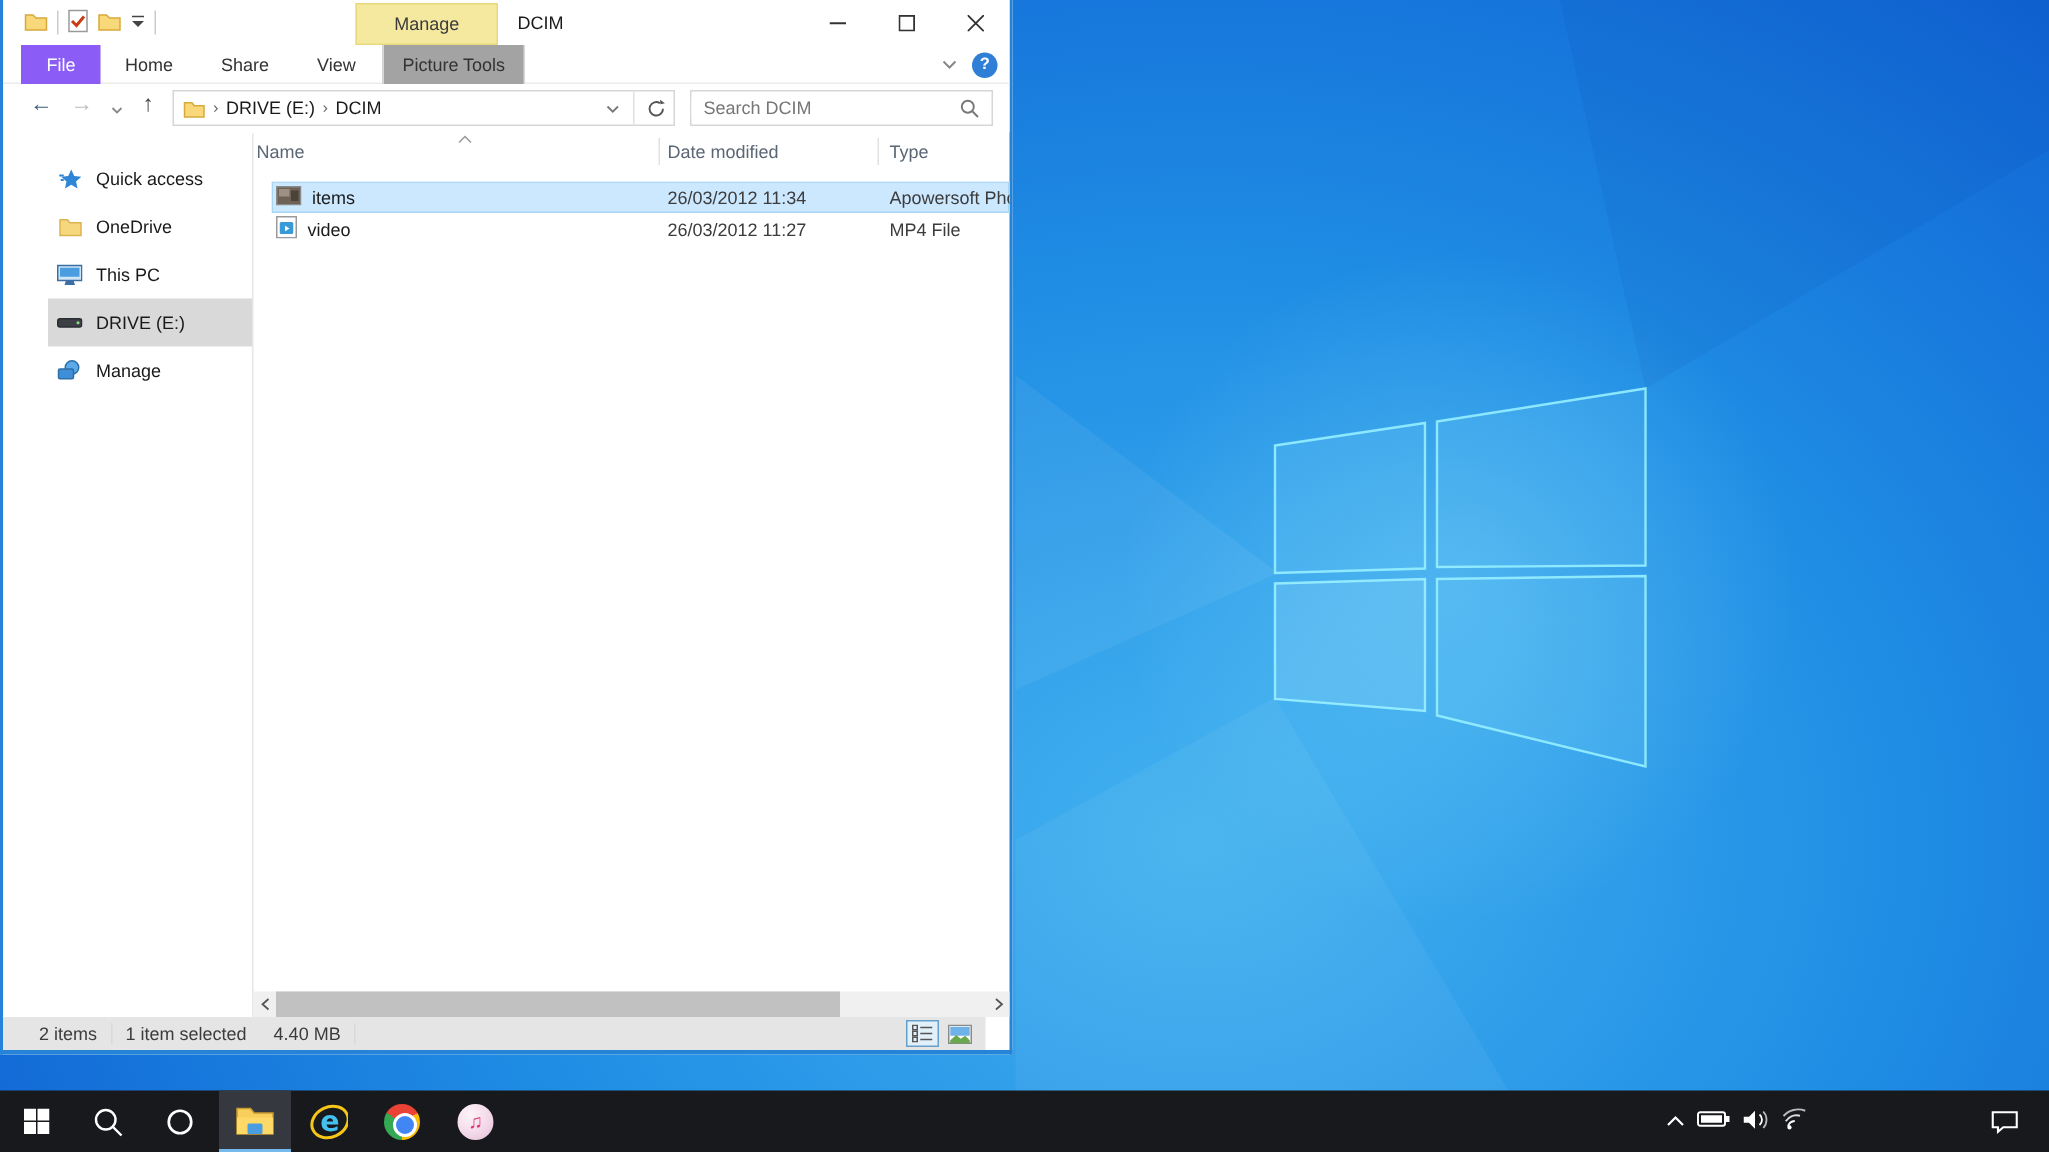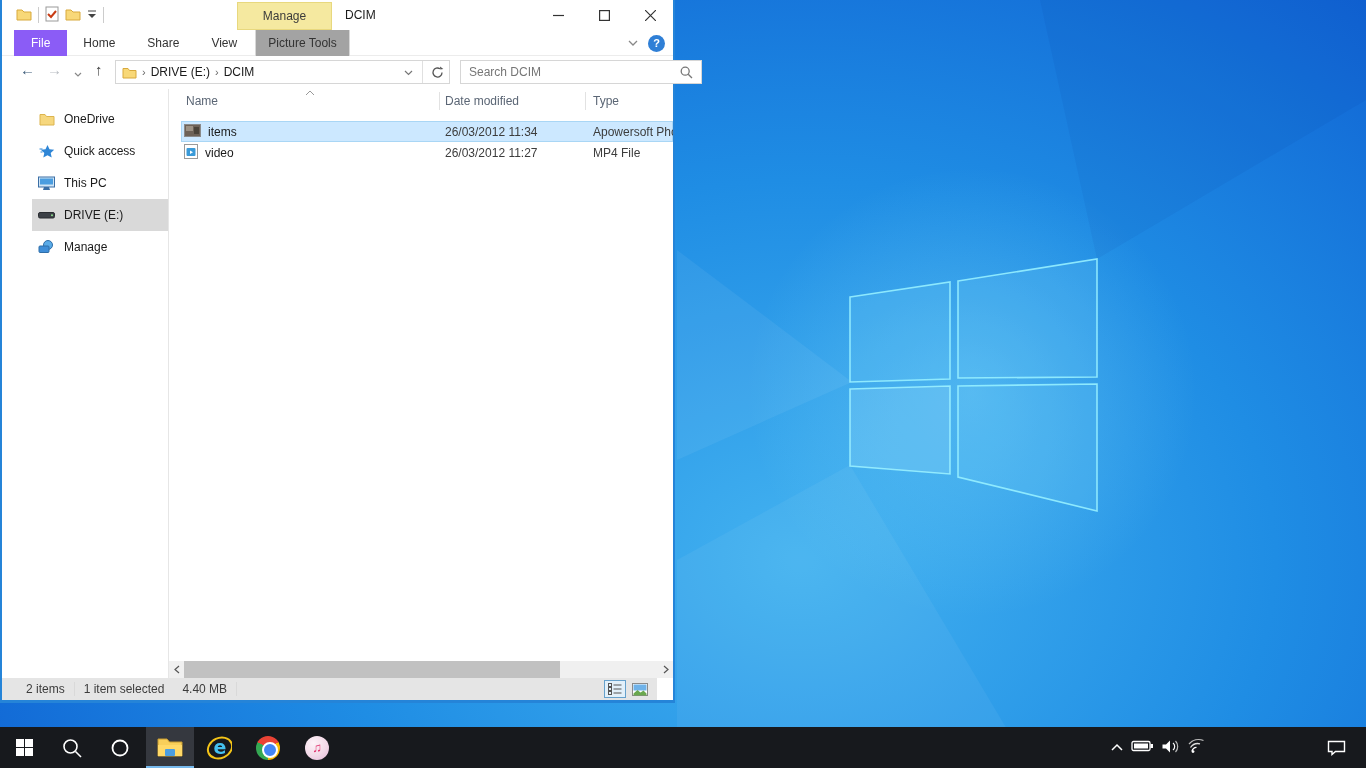--- a/index.html
+++ b/index.html
@@ -39,21 +39,21 @@
     display:flex; align-items:center; justify-content:center; font-size:11px; font-weight:bold; }
 
   .toolbar { position:relative; height:32px; background:#fff; }
   .navbtn { position:absolute; top:5px; font-size:15px; }
   .addrbox { position:absolute; left:113px; top:4px; width:335px; height:24px;
     border:1px solid #d6d6d6; display:flex; align-items:center; background:#fff; }
   .crumb-sep { color:#666; font-size:11px; padding:0 5px; }
   .crumb { color:#1a1a1a; }
   .addr-right { margin-left:auto; display:flex; align-items:center; height:100%; }
   .addr-div { width:1px; height:22px; background:#e0e0e0; margin:0 3px; }
-  .searchbox { position:absolute; left:458px; top:4px; width:242px; height:24px; border:1px solid #d6d6d6;
+  .searchbox { position:absolute; left:458px; top:4px; width:202px; height:24px; border:1px solid #d6d6d6;
     display:flex; align-items:center; background:#fff; }
   .searchbox input { border:none; outline:none; flex:1; padding-left:8px; font:inherit; color:#333; }
   .searchbox input::placeholder { color:#767676; opacity:1; }
 
   .main { position:absolute; top:89px; bottom:22px; left:0; right:0; display:flex; }
   .sidebar { width:167px; border-right:1px solid #e6e6e6; padding-top:14px; }
   .nav-item { height:32px; margin-left:30px; display:flex; align-items:center; gap:9px; padding-left:6px; color:#1a1a1a; }
   .nav-item.selected { background:#d9d9d9; }
   .nav-item .ic { width:17px; display:flex; justify-content:center; }
 
@@ -228,34 +228,34 @@
           </svg>
       </span>
     </div>
   </div>
 
   <div class="main">
 
     <div class="sidebar">
       <div class="nav-item">
         <span class="ic">
-          <svg width="16" height="14">
-              <path d="M1 2.5 h5 l1.5 2 h7.5 v8.5 h-14 z" fill="#f6d77e" stroke="#dcb44e"></path>
-            </svg>
-        </span>
-        <span>OneDrive</span>
-      </div>
-      <div class="nav-item">
-        <span class="ic">
           <svg width="16" height="15">
               <path d="M8.5 1 l2 4.3 4.7 .5 -3.5 3.2 1 4.6 -4.2 -2.4 -4.2 2.4 1 -4.6 -3.5 -3.2 4.7 -.5 z" fill="#2f86d6"></path>
               <path d="M0.5 5 h3 M1.5 8 h2" stroke="#2f86d6" stroke-width="1.2"></path>
             </svg>
         </span>
         <span>Quick access</span>
+      </div>
+      <div class="nav-item">
+        <span class="ic">
+          <svg width="16" height="14">
+              <path d="M1 2.5 h5 l1.5 2 h7.5 v8.5 h-14 z" fill="#f6d77e" stroke="#dcb44e"></path>
+            </svg>
+        </span>
+        <span>OneDrive</span>
       </div>
       <div class="nav-item">
         <span class="ic">
           <svg width="17" height="15">
               <rect x="0.5" y="1" width="16" height="10" fill="#cfe4f5" stroke="#3a6ea5"></rect>
               <rect x="2" y="2.5" width="13" height="6" fill="#4a9de0"></rect>
               <path d="M6 11 h5 l1 3 h-7 z" fill="#3a6ea5"></path>
             </svg>
         </span>
         <span>This PC</span>
@@ -280,21 +280,21 @@
       </div>
     </div>
 
     <div class="filepane">
       <div class="headers">
         <span class="sortcaret">
           <svg width="10" height="6">
               <path d="M1 5 l4 -4 l4 4" stroke="#999" stroke-width="1" fill="none"></path>
             </svg>
         </span>
-        <span class="hcell" style="left:17px;">Name</span>
+        <span class="hcell" style="left:2px;">Name</span>
         <span class="hcell" style="left:276px;">Date modified</span>
         <span class="hcell" style="left:424px;">Type</span>
         <span class="hsep" style="left:270px;"></span>
         <span class="hsep" style="left:416px;"></span>
       </div>
 
       <div class="rows">
         <div class="frow selected">
           <span>
             <svg width="17" height="13">

